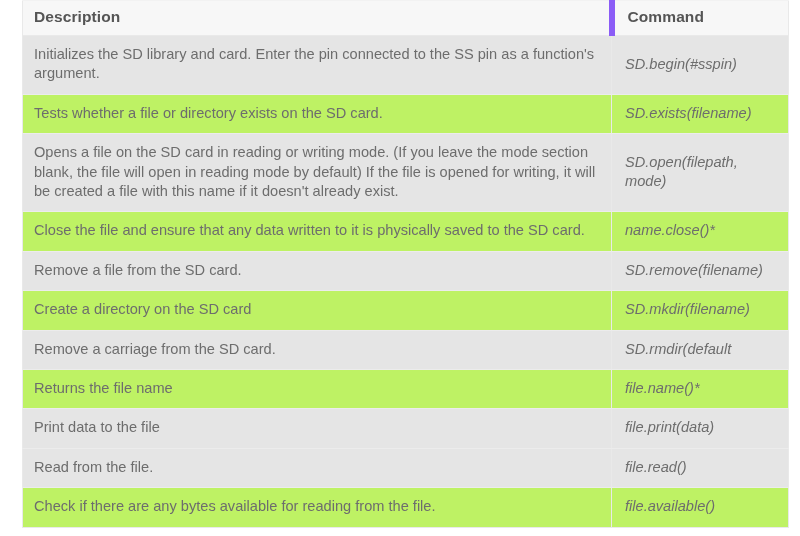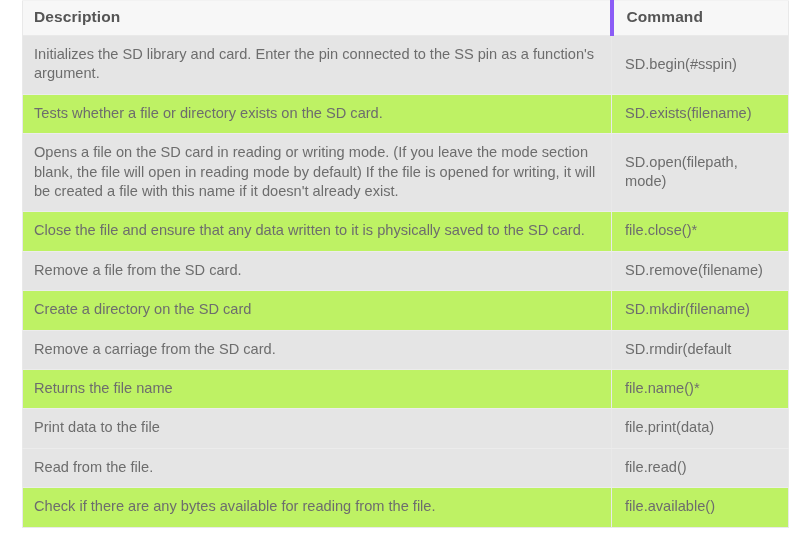--- a/index.html
+++ b/index.html
@@ -50,38 +50,39 @@
     font-size: 15.5px;
     color: #555555;
     padding: 7px 11px 9px 11px;
     border-bottom: 1px solid #e9e9e9;
     border-top: 1px solid #f2f2f2;
     vertical-align: middle;
     letter-spacing: 0.1px;
   }
 
   thead th.th-cmd {
-    border-left: 4px solid #8b5cf6;
+    border-left: 6px solid #8b5cf6;
     padding-left: 13px;
   }
 
   tbody td {
     font-size: 14.6px;
     color: #6d6d6d;
     padding: 9px 11px 10px 11px;
     border-bottom: 1px solid #ececec;
     vertical-align: middle;
     line-height: 1.33;
     word-wrap: break-word;
   }
 
   tbody td.td-cmd {
     border-left: 1px solid #e9e9e9;
     padding-left: 13px;
     padding-right: 8px;
+    font-style: italic;
   }
 
   tbody tr.row-odd  { background: #e5e5e5; }
   tbody tr.row-even { background: #bef264; }
 
   tbody tr:last-child td { border-bottom: 1px solid #e9e9e9; }
 </style>
 </head>
 <body>
 
@@ -106,21 +107,21 @@
         <tr class="row-even">
           <td class="td-desc">Tests whether a file or directory exists on the SD card.</td>
           <td class="td-cmd">SD.exists(filename)</td>
         </tr>
         <tr class="row-odd">
           <td class="td-desc">Opens a file on the SD card in reading or writing mode. (If you leave the mode section blank, the file will open in reading mode by default) If the file is opened for writing, it will be created a file with this name if it doesn't already exist.</td>
           <td class="td-cmd">SD.open(filepath, mode)</td>
         </tr>
         <tr class="row-even">
           <td class="td-desc">Close the file and ensure that any data written to it is physically saved to the SD card.</td>
-          <td class="td-cmd">file.close()*</td>
+          <td class="td-cmd">name.close()*</td>
         </tr>
         <tr class="row-odd">
           <td class="td-desc">Remove a file from the SD card.</td>
           <td class="td-cmd">SD.remove(filename)</td>
         </tr>
         <tr class="row-even">
           <td class="td-desc">Create a directory on the SD card</td>
           <td class="td-cmd">SD.mkdir(filename)</td>
         </tr>
         <tr class="row-odd">

